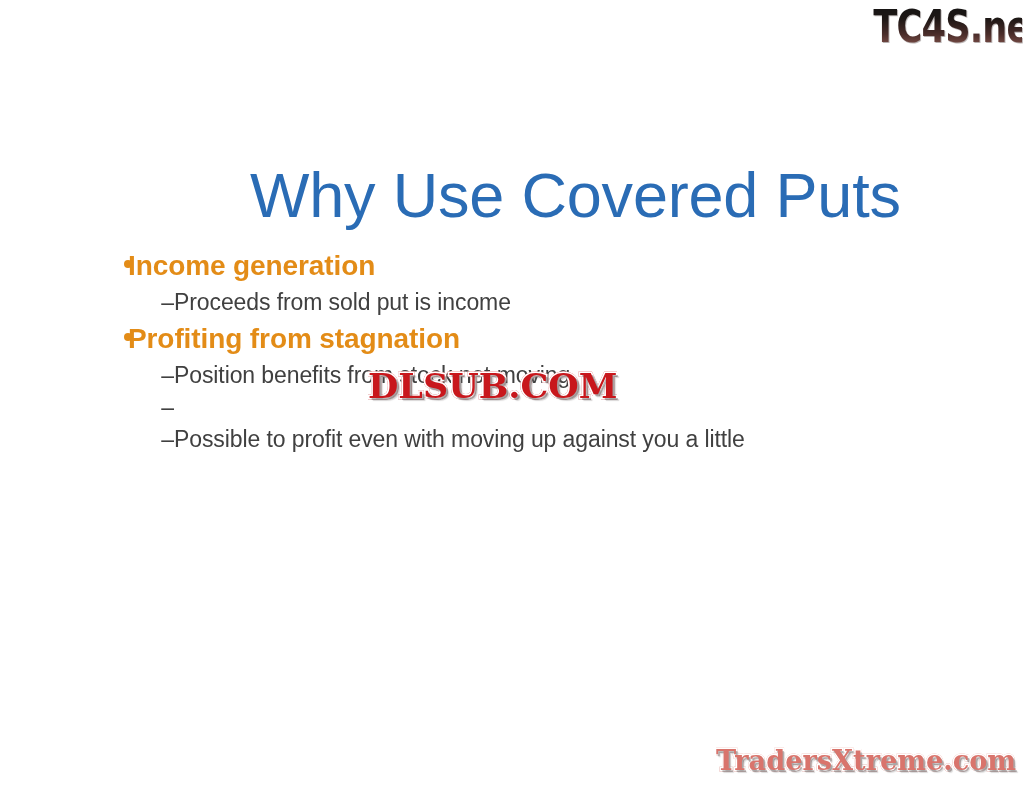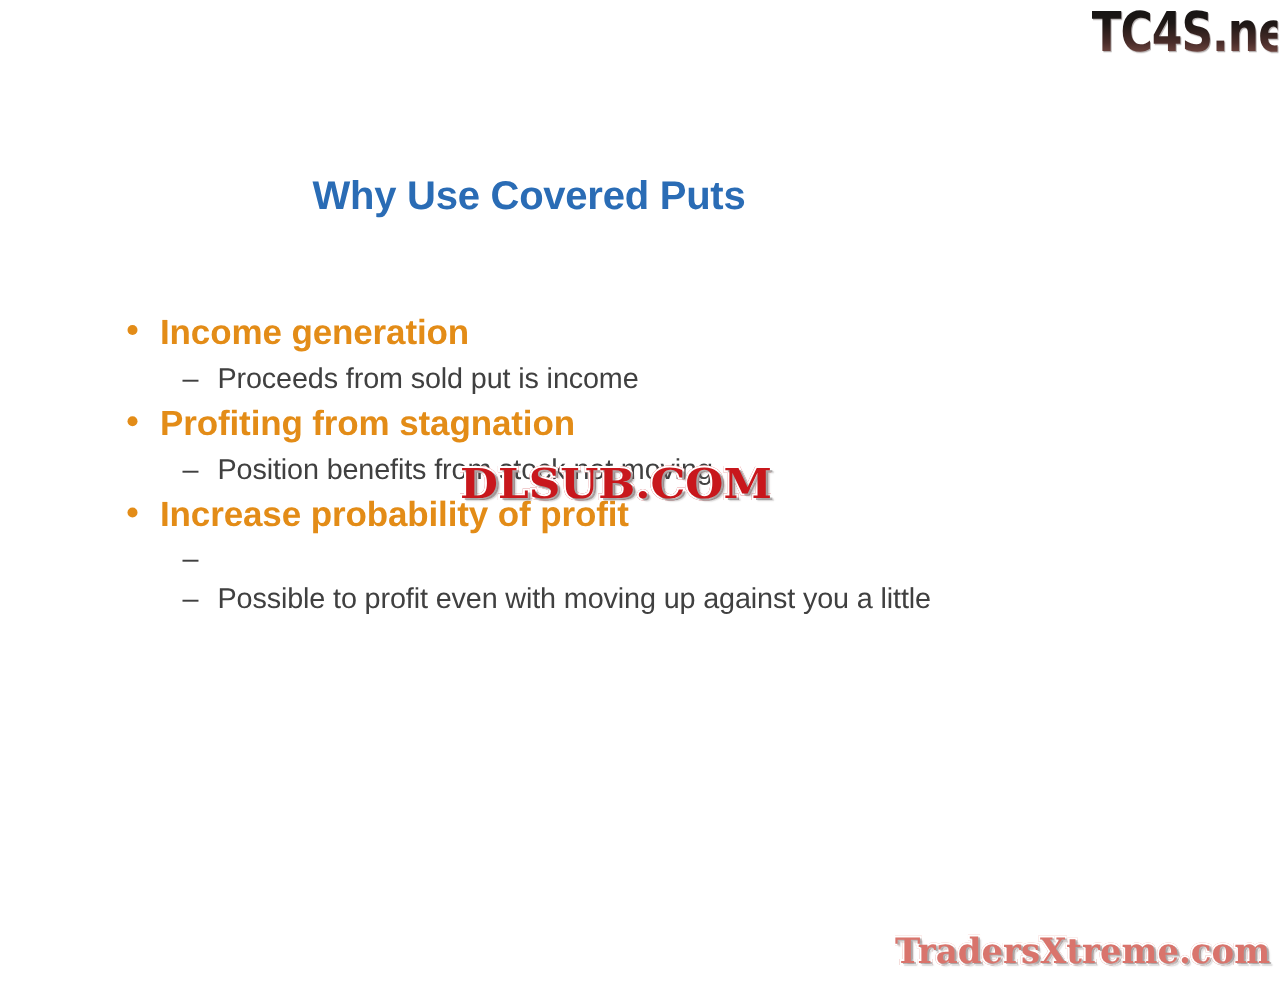--- a/index.html
+++ b/index.html
@@ -49,40 +49,41 @@
     -webkit-text-fill-color: transparent;
     filter: drop-shadow(1.5px 1.5px 0.6px rgba(120,110,110,0.55));
     white-space: nowrap;
   }
 
   
   #slide-title {
     position: absolute;
     left: 250px;
     top: 117px;
-    font-size: 32px;
-    font-weight: 700;
+    font-size: 63px;
+    font-weight: 400;
     color: #2a6cb5;
     letter-spacing: -0.2px;
     white-space: nowrap;
   }
 
   
   #body-list {
     position: absolute;
     left: 0;
     top: 244px;
     width: 1024px;
   }
 
   .bullet-row {
     position: relative;
     display: flex;
     align-items: baseline;
     white-space: nowrap;
+    text-align: right;
   }
 
   
   .lvl1 {
     padding-left: 98px;
     margin-bottom: 3px;
     margin-top: 6px;
   }
   .lvl1 .marker {
     display: inline-block;
@@ -212,24 +213,20 @@
     <div class="bullet-row lvl1">
       <span class="marker"><span class="dot"></span></span>
       <span class="txt">Profiting from stagnation</span>
     </div>
 
     <div class="bullet-row lvl2">
       <span class="marker">–</span>
       <span class="txt">Position benefits from stock not moving</span>
     </div>
 
-    <div class="bullet-row lvl1">
-      <span class="marker"><span class="dot"></span></span>
-      <span class="txt">Increase probability of profit</span>
-    </div>
 
     <div class="bullet-row lvl2">
       <span class="marker">–</span>
     </div>
 
     <div class="bullet-row lvl2">
       <span class="marker">–</span>
       <span class="txt">Possible to profit even with moving up against you a little</span>
     </div>
 

